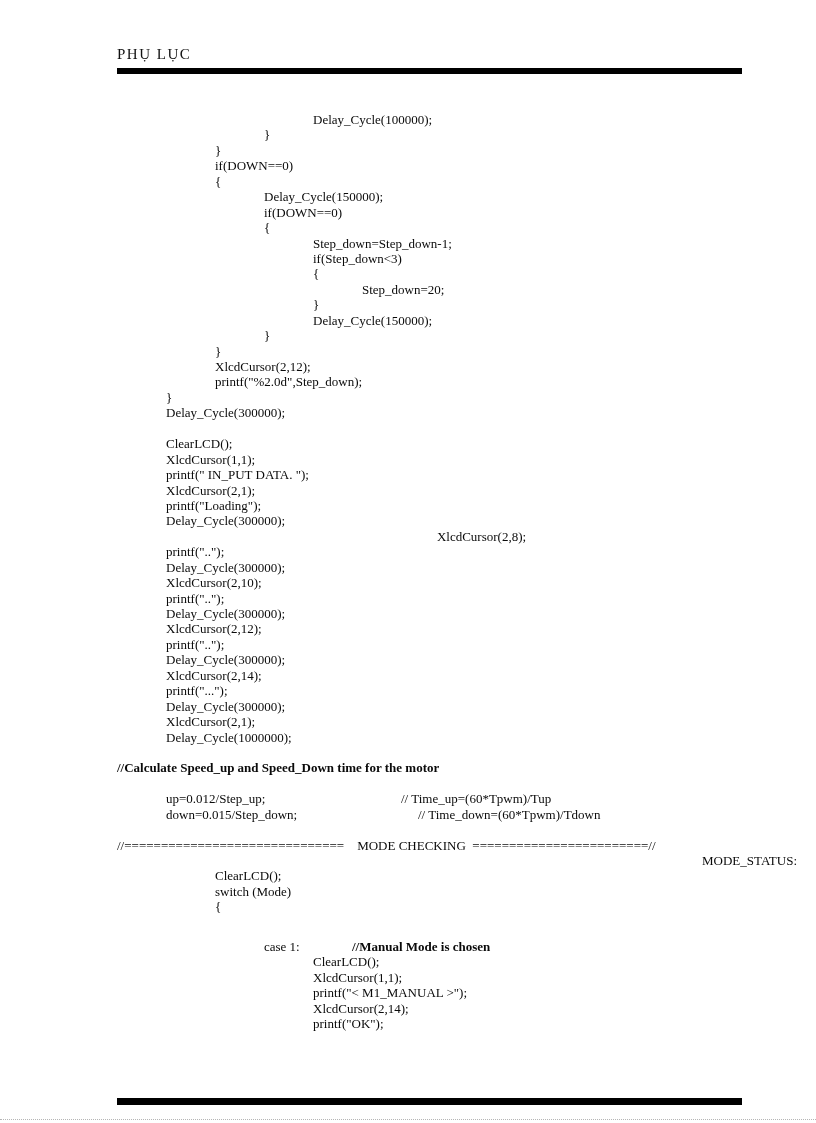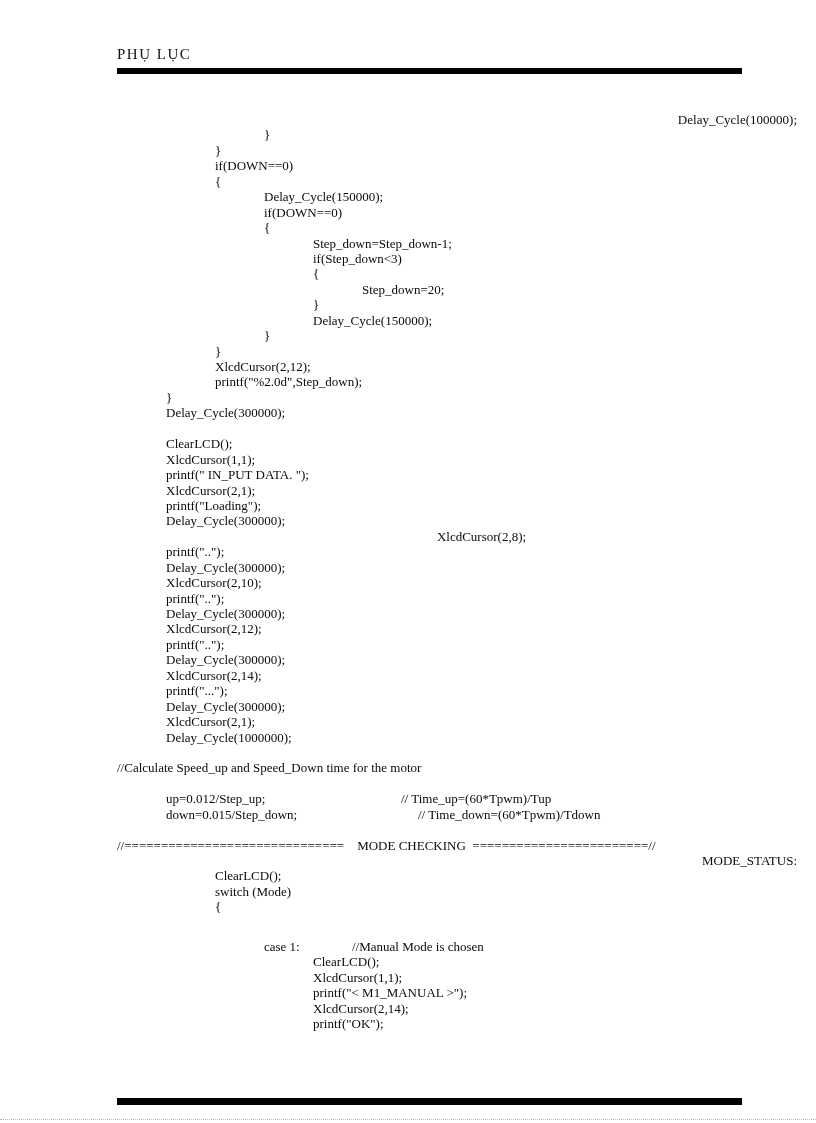--- a/index.html
+++ b/index.html
@@ -56,21 +56,21 @@
   }
 </style>
 </head>
 <body>
 
 <div class="page">
   <div class="header-title">PHỤ LỤC</div>
   <div class="header-rule"></div>
 
   <div class="code-block">
-      <div class="code-line" style="padding-left: 196px; text-align: right;"><span>Delay_Cycle(100000);</span></div>
+      <div class="code-line" style="padding-left: 196px;"><span>Delay_Cycle(100000);</span></div>
       <div class="code-line" style="padding-left: 147px;"><span>}</span></div>
       <div class="code-line" style="padding-left: 98px;"><span>}</span></div>
       <div class="code-line" style="padding-left: 98px;"><span>if(DOWN==0)</span></div>
       <div class="code-line" style="padding-left: 98px;"><span>{</span></div>
       <div class="code-line" style="padding-left: 147px;"><span>Delay_Cycle(150000);</span></div>
       <div class="code-line" style="padding-left: 147px;"><span>if(DOWN==0)</span></div>
       <div class="code-line" style="padding-left: 147px;"><span>{</span></div>
       <div class="code-line" style="padding-left: 196px;"><span>Step_down=Step_down-1;</span></div>
       <div class="code-line" style="padding-left: 196px;"><span>if(Step_down&lt;3)</span></div>
       <div class="code-line" style="padding-left: 196px;"><span>{</span></div>
@@ -98,31 +98,31 @@
       <div class="code-line" style="padding-left: 49px;"><span>Delay_Cycle(300000);</span></div>
       <div class="code-line" style="padding-left: 49px;"><span>XlcdCursor(2,12);</span></div>
       <div class="code-line" style="padding-left: 49px;"><span>printf("..");</span></div>
       <div class="code-line" style="padding-left: 49px;"><span>Delay_Cycle(300000);</span></div>
       <div class="code-line" style="padding-left: 49px;"><span>XlcdCursor(2,14);</span></div>
       <div class="code-line" style="padding-left: 49px;"><span>printf("...");</span></div>
       <div class="code-line" style="padding-left: 49px;"><span>Delay_Cycle(300000);</span></div>
       <div class="code-line" style="padding-left: 49px;"><span>XlcdCursor(2,1);</span></div>
       <div class="code-line" style="padding-left: 49px;"><span>Delay_Cycle(1000000);</span></div>
       <div class="code-line" style="padding-left: 0px;"><span></span></div>
-      <div class="code-line" style="padding-left: 0px;"><span>//Calculate Speed_up and Speed_Down time for the motor</span></div>
+      <div class="code-line" style="padding-left: 0px; font-weight: bold;"><span>//Calculate Speed_up and Speed_Down time for the motor</span></div>
       <div class="code-line" style="padding-left: 0px;"><span></span></div>
       <div class="code-line" style="padding-left: 49px;"><span>up=0.012/Step_up;</span><span class="comment-abs" style="left: 284px;">// Time_up=(60*Tpwm)/Tup</span></div>
       <div class="code-line" style="padding-left: 49px;"><span>down=0.015/Step_down;</span><span class="comment-abs" style="left: 293px; margin-left: 8px;">// Time_down=(60*Tpwm)/Tdown</span></div>
       <div class="code-line" style="padding-left: 0px;"><span></span></div>
       <div class="code-line" style="padding-left: 0px;"><span>//==============================    MODE CHECKING  ========================//</span></div>
       <div class="code-line" style="padding-left: 0px; text-align: right;"><span>MODE_STATUS:</span></div>
       <div class="code-line" style="padding-left: 98px;"><span>ClearLCD();</span></div>
       <div class="code-line" style="padding-left: 98px;"><span>switch (Mode)</span></div>
       <div class="code-line" style="padding-left: 98px;"><span>{</span></div>
-      <div class="code-line" style="padding-left: 147px; margin-top: 24px;"><span>case 1:</span><span class="comment-abs" style="left: 235px;">//Manual Mode is chosen</span></div>
+      <div class="code-line" style="padding-left: 147px; margin-top: 24px;"><span>case 1:</span><span class="comment-abs" style="left: 235px; font-weight: bold;">//Manual Mode is chosen</span></div>
       <div class="code-line" style="padding-left: 196px;"><span>ClearLCD();</span></div>
       <div class="code-line" style="padding-left: 196px;"><span>XlcdCursor(1,1);</span></div>
       <div class="code-line" style="padding-left: 196px;"><span>printf("&lt; M1_MANUAL &gt;");</span></div>
       <div class="code-line" style="padding-left: 196px;"><span>XlcdCursor(2,14);</span></div>
       <div class="code-line" style="padding-left: 196px;"><span>printf("OK");</span></div>
     </div>
 
   <div class="bottom-rule"></div>
   <div class="bottom-dots"></div>
 </div>

